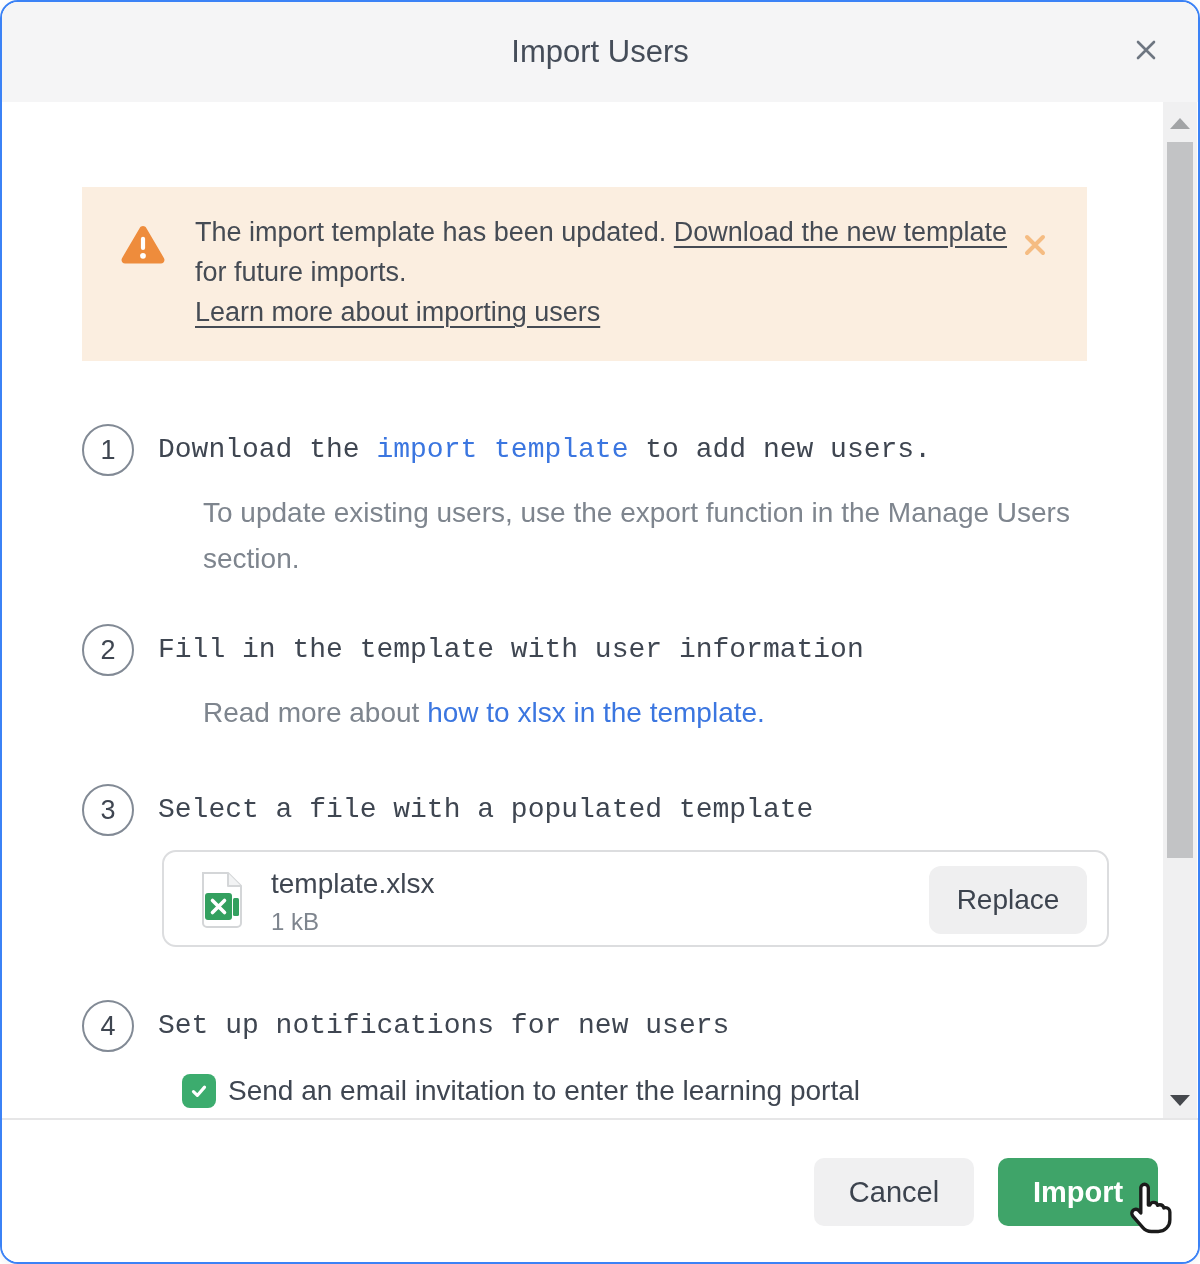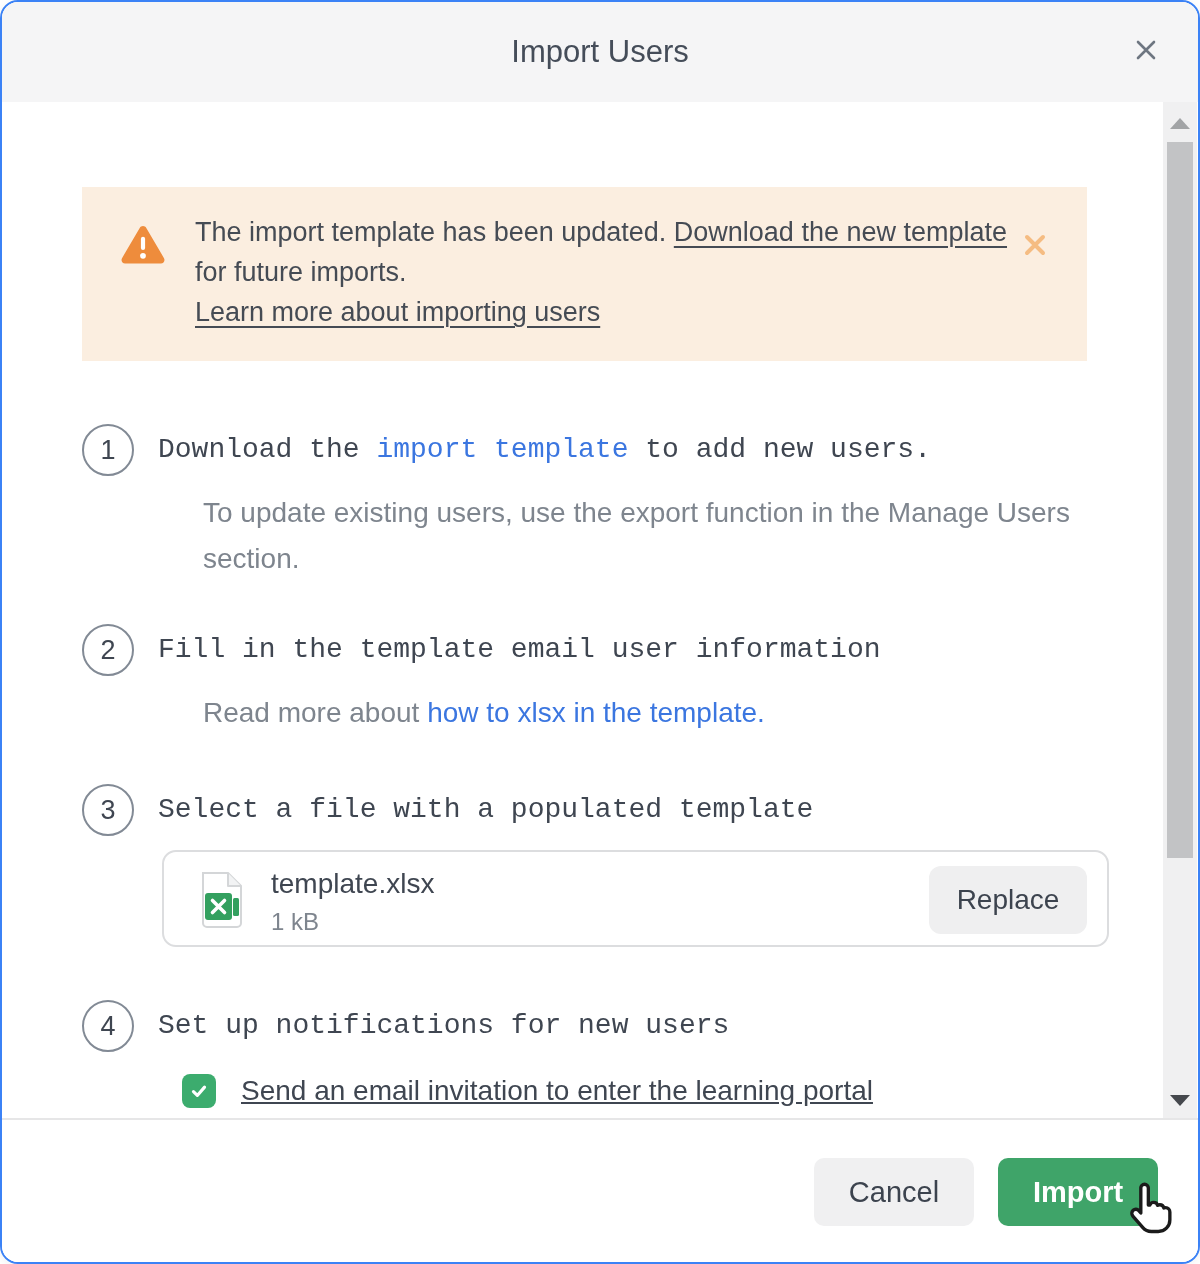--- a/index.html
+++ b/index.html
@@ -69,21 +69,21 @@
     background:#efeff0; border:none; border-radius:12px;
     font-family:inherit; font-size:28px; color:#3c434e; cursor:pointer;
   }
 
   
   .checkbox-row { position:absolute; left:100px; top:74px; display:flex; align-items:center; }
   .checkbox {
     width:34px; height:34px; border-radius:8px; background:#3cac6e;
     display:flex; align-items:center; justify-content:center; cursor:pointer; flex:0 0 auto;
   }
-  .checkbox-label { margin-left:25px; font-size:28px; color:#3f4651; white-space:nowrap;text-decoration:underline; }
+  .checkbox-label { margin-left:12px; font-size:28px; color:#3f4651; white-space:nowrap; }
 
   
   .scrollbar { position:absolute; right:1px; top:0; width:34px; height:1020px; background:#f0f0f1; }
   .sb-up {
     position:absolute; top:16px; left:7px; width:0; height:0; cursor:pointer;
     border-left:10px solid transparent; border-right:10px solid transparent; border-bottom:11px solid #a2a4a6;
   }
   .sb-thumb { position:absolute; top:40px; left:4px; width:26px; height:716px; background:#c2c3c5; cursor:pointer; }
   .sb-down {
     position:absolute; bottom:16px; left:7px; width:0; height:0; cursor:pointer;
@@ -139,21 +139,21 @@
     <div class="step step-1">
       <div class="step-circle">1</div>
       <div class="step-title">
         <span>Download the </span><a>import template</a><span> to add new users.</span>
       </div>
       <div class="step-sub">To update existing users, use the export function in the Manage Users section.</div>
     </div>
 
     <div class="step step-2">
       <div class="step-circle">2</div>
-      <div class="step-title">Fill in the template email user information</div>
+      <div class="step-title">Fill in the template with user information</div>
       <div class="step-sub">
         <span>Read more about </span><a>how to xlsx in the template.</a>
       </div>
     </div>
 
     <div class="step step-3">
       <div class="step-circle">3</div>
       <div class="step-title">Select a file with a populated template</div>
       <div class="file-card">
         <div class="file-icon">

